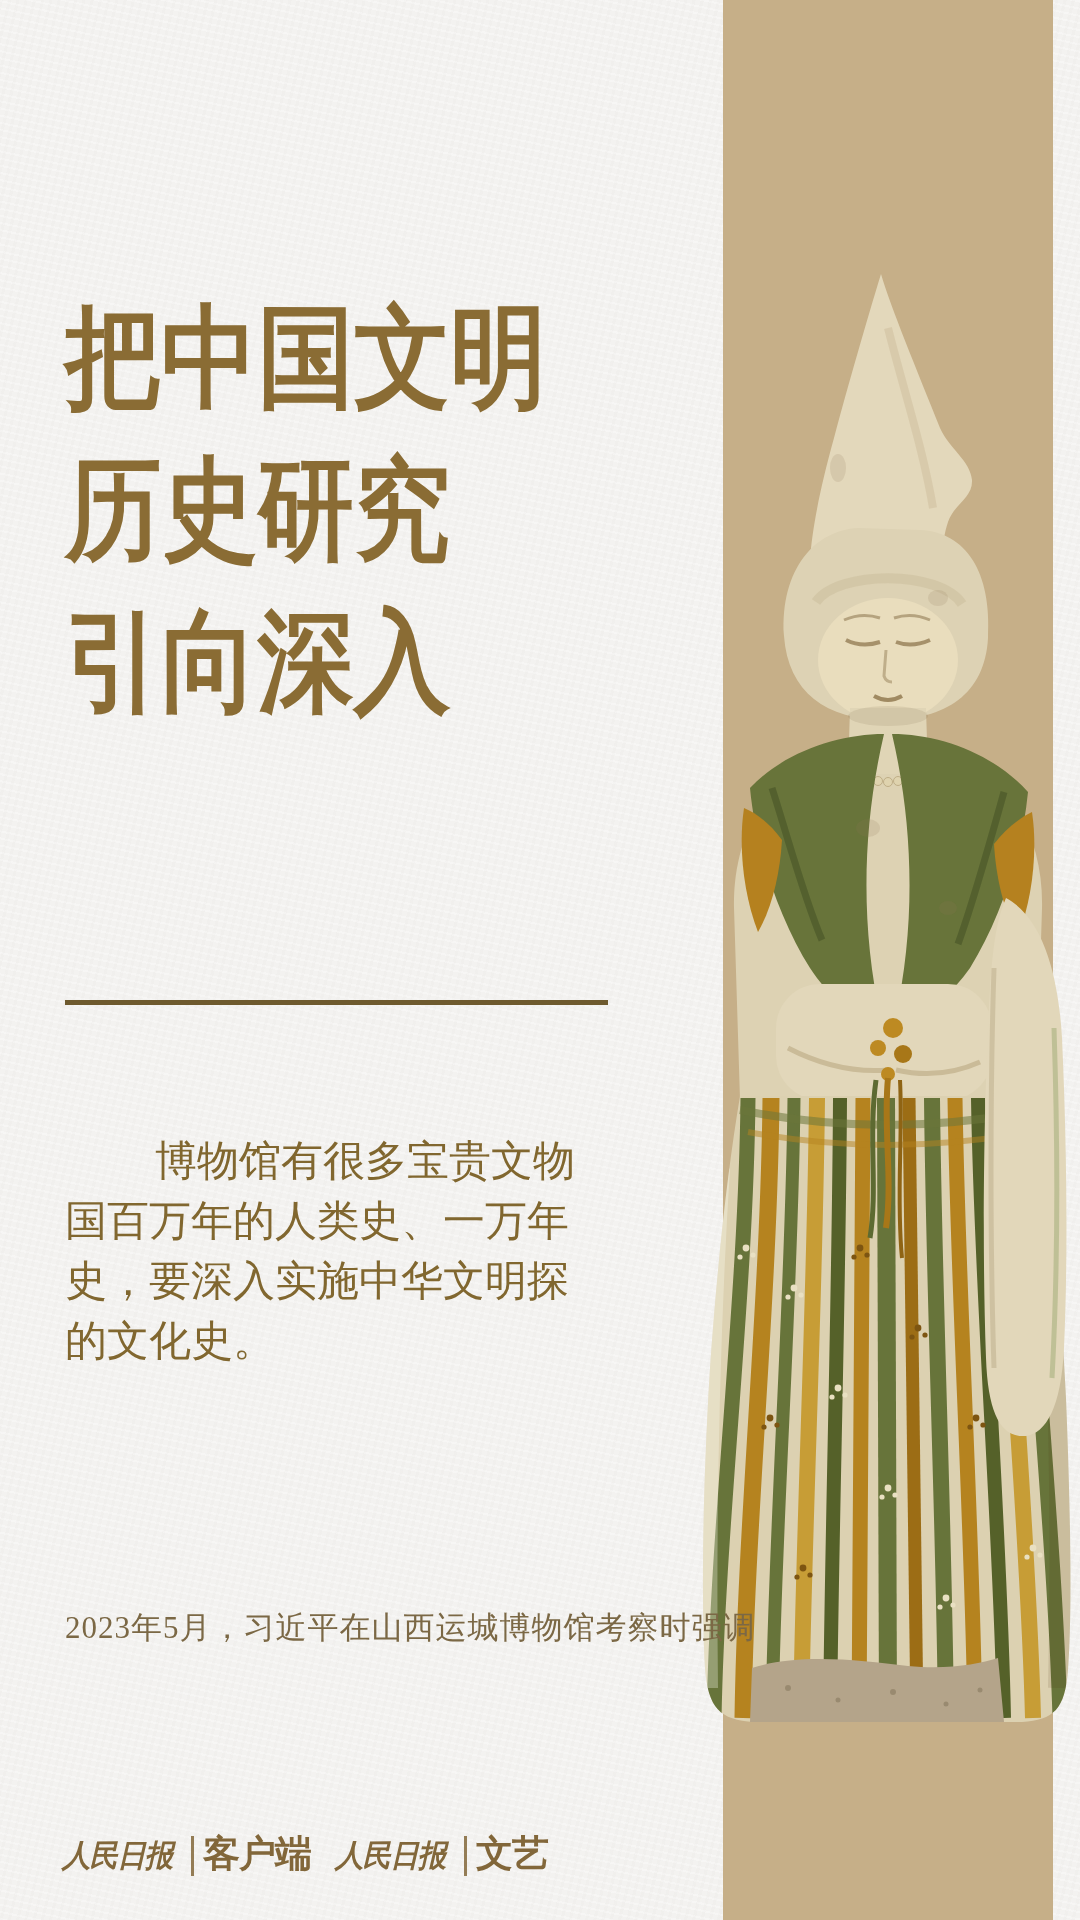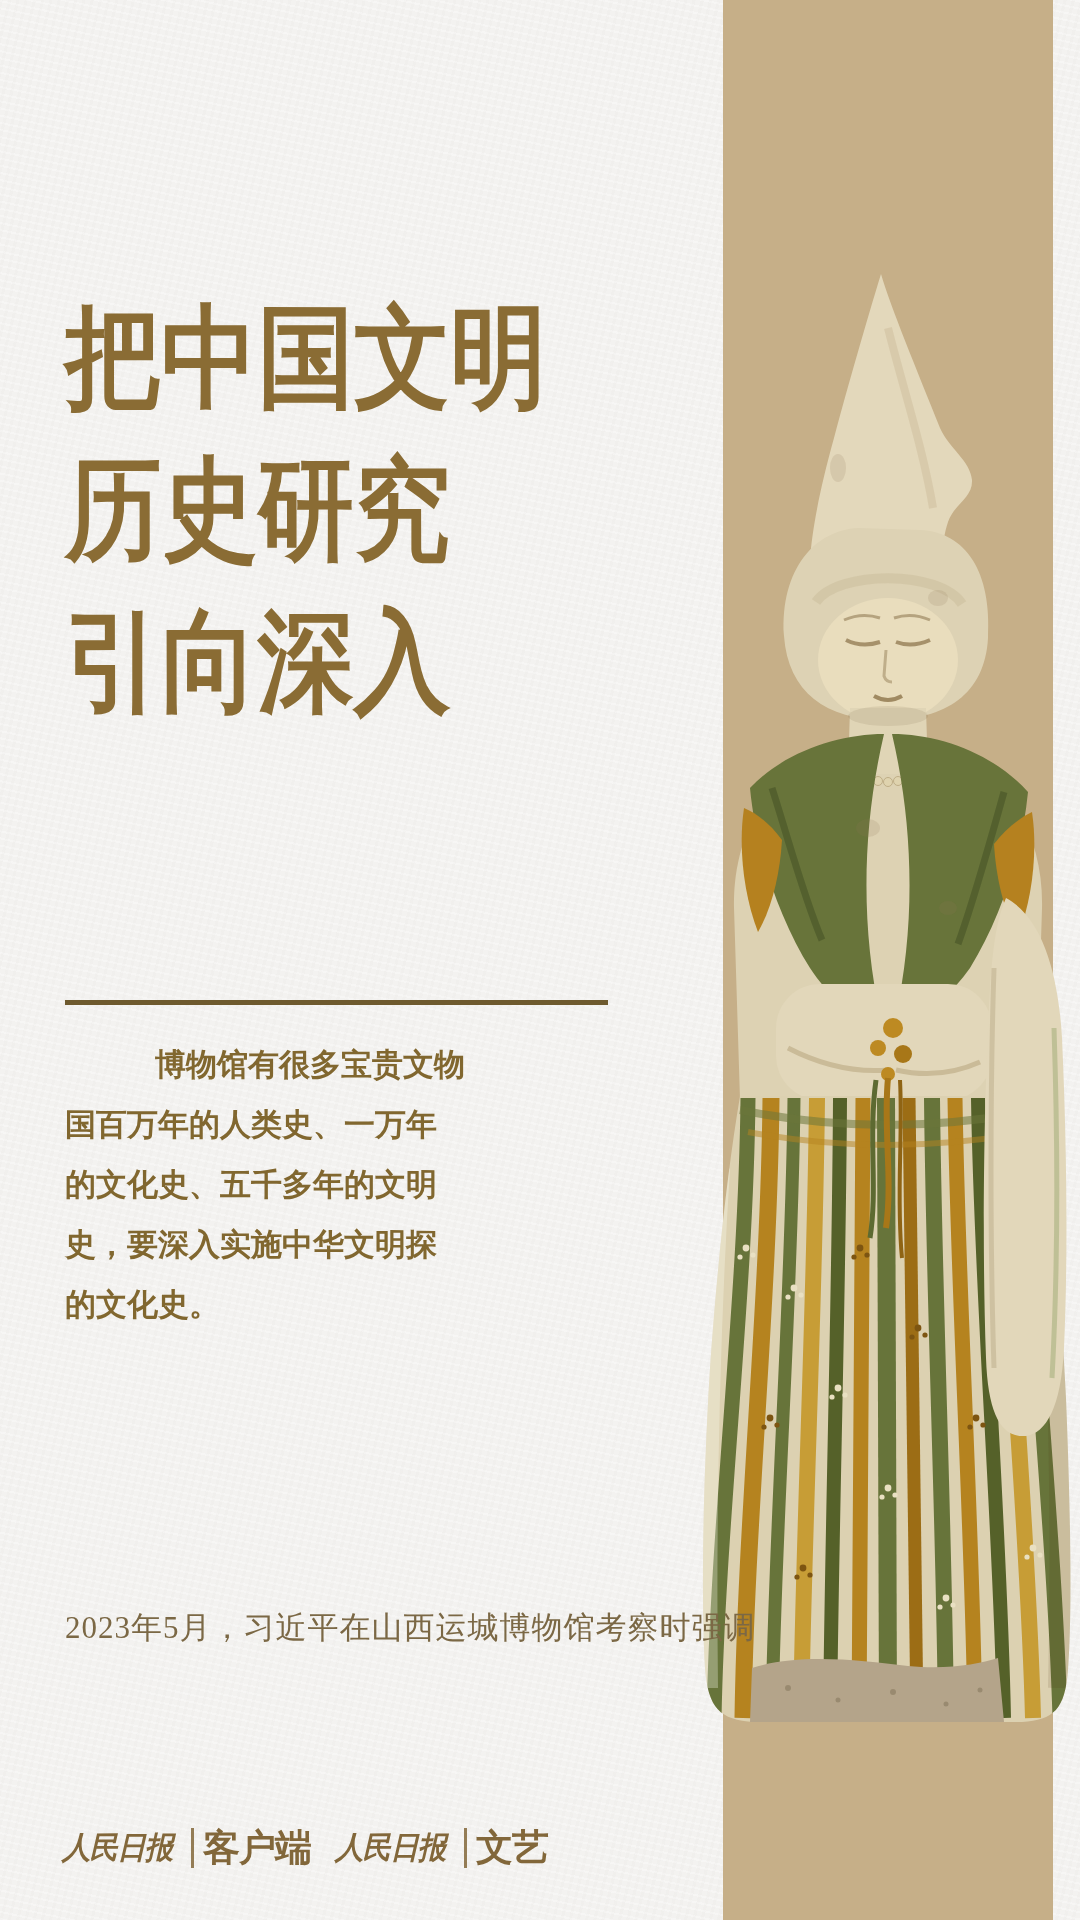--- a/index.html
+++ b/index.html
@@ -20,46 +20,46 @@
     position:absolute;left:65px;top:282px;
     font-family:"Liberation Serif","DejaVu Serif",serif;font-weight:700;
     font-size:112px;line-height:152px;color:var(--accent,#8a6c34);
     transform:scaleX(.86);transform-origin:0 0;white-space:nowrap;
   }
   .divider{
     position:absolute;left:65px;top:1000px;width:543px;height:5px;
     background:var(--divider,#6e5a2e);
   }
   .quote{
-    position:absolute;left:65px;top:1034px;width:560px;
-    font-family:"DejaVu Sans","Liberation Sans",sans-serif;font-weight:700;
-    font-size:31px;line-height:60px;color:var(--quote-text,#81672f);
+    position:absolute;left:65px;top:1131px;width:560px;
+    font-family:"DejaVu Sans","Liberation Sans",sans-serif;font-weight:400;
+    font-size:42px;line-height:60px;color:var(--quote-text,#81672f);
     white-space:nowrap;
   }
   .quote .q-indent{padding-left:90px;}
   .citation{
     position:absolute;left:65px;top:1612px;
     font-family:"Liberation Serif","DejaVu Serif",serif;
     font-size:31px;line-height:32px;letter-spacing:1px;
     color:var(--citation,#7b6845);white-space:nowrap;
   }
   .footer{
     position:absolute;left:62px;top:1826px;display:flex;align-items:center;
     color:var(--logo,#82673a);
   }
-  .brand{display:flex;align-items:center;}
+  .brand{display:flex;align-items:center;margin-top:8px;}
   .brand+.brand{margin-left:24px;}
   .brand-script{
     font-family:"Liberation Serif","DejaVu Serif",serif;font-style:italic;font-weight:600;
     font-size:31px;line-height:44px;letter-spacing:-1px;transform:scaleX(.92);transform-origin:0 50%;
     white-space:nowrap;
   }
   .brand-sep{width:3px;height:40px;background:var(--logo,#82673a);margin:0 9px;opacity:.85;}
   .brand-label{
-    font-family:Liberation Sans, sans-serif;font-weight:700;
+    font-family:Liberation Mono, monospace;font-weight:700;
     font-size:37px;line-height:44px;letter-spacing:-1px;white-space:nowrap;
   }
 </style>
 </head>
 <body>
 
 <div class="photo-band"></div>
 
 <svg class="figurine" viewBox="0 0 390 1460" aria-hidden="true">
   <defs>
@@ -214,21 +214,20 @@
   <div>把中国文明</div>
   <div>历史研究</div>
   <div>引向深入</div>
 </div>
 
 <div class="divider"></div>
 
 <div class="quote">
   <div class="q-indent">博物馆有很多宝贵文物</div>
   <div>国百万年的人类史、一万年</div>
-  <div>的文化史、五千多年的文明</div>
   <div>史，要深入实施中华文明探</div>
   <div>的文化史。</div>
 </div>
 
 <div class="citation">2023年5月，习近平在山西运城博物馆考察时强调</div>
 
 <div class="footer">
   <div class="brand">
     <span class="brand-script">人民日报</span>
     <span class="brand-sep"></span>

